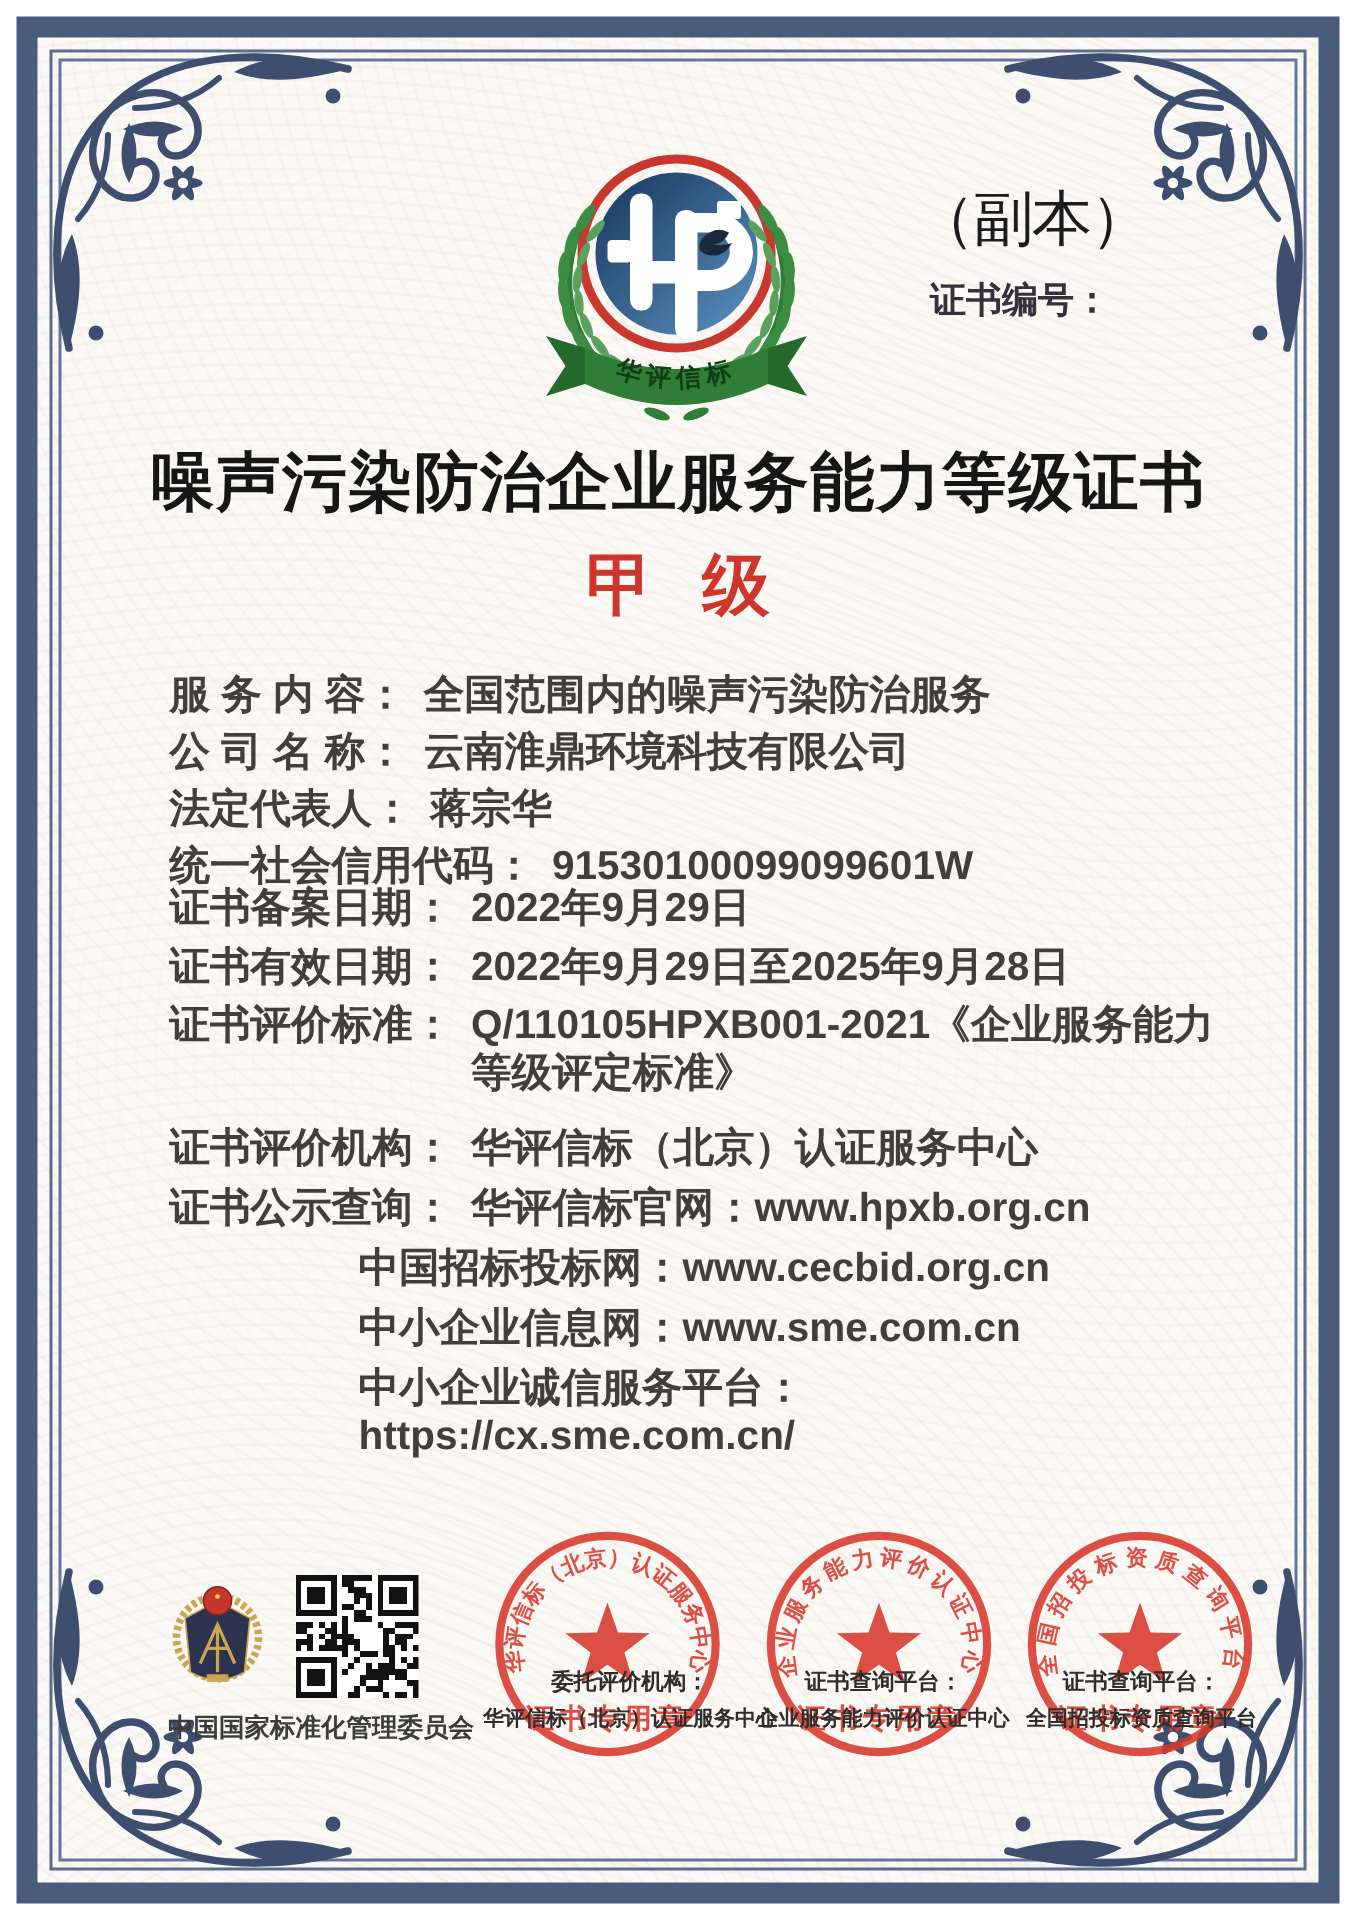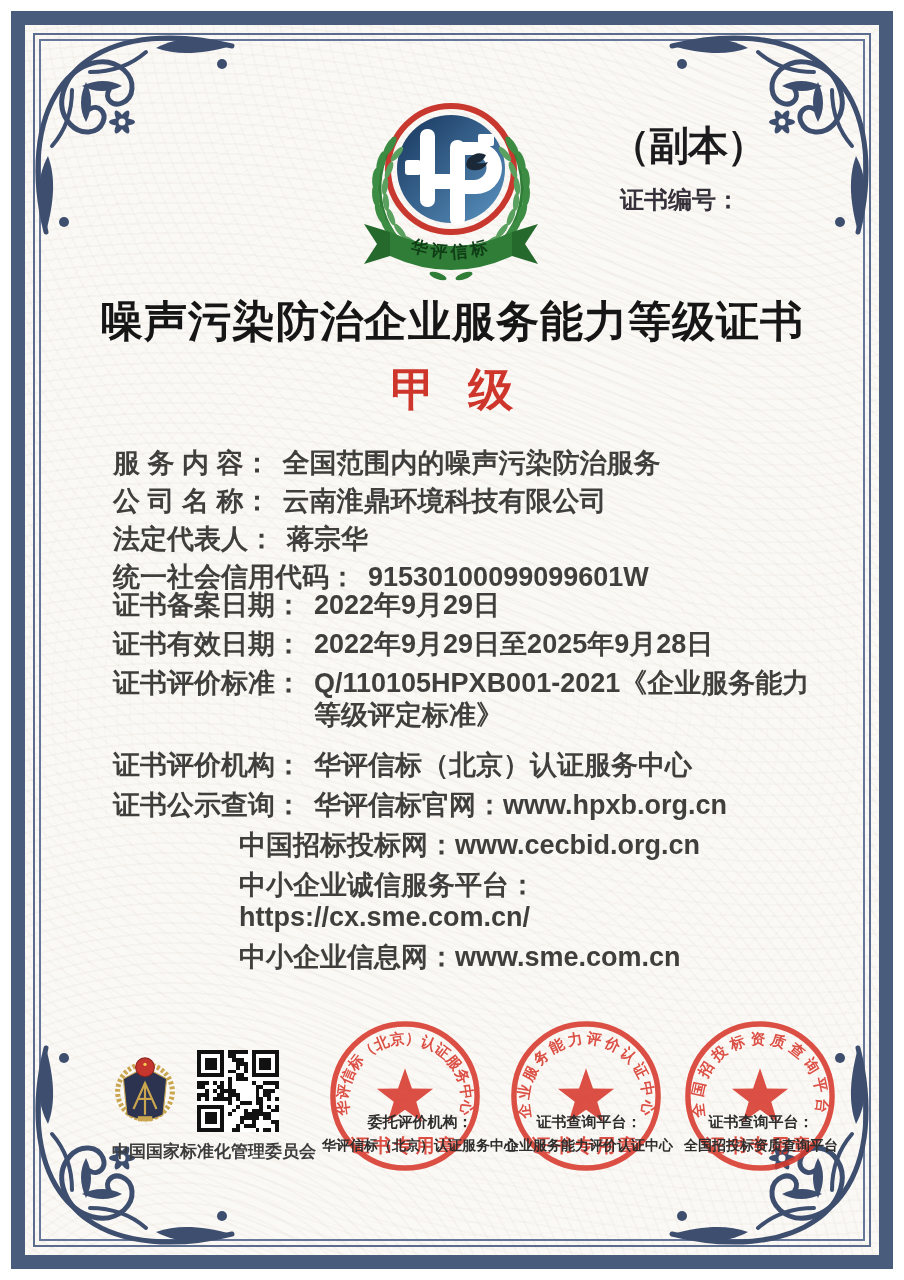--- a/index.html
+++ b/index.html
@@ -23,21 +23,21 @@
   .corner{position:absolute;width:212px;height:212px;z-index:2;pointer-events:none;}
   .corner.tl{top:26px;left:26px;}
   .corner.tr{top:26px;right:26px;transform:scaleX(-1);}
   .corner.bl{bottom:26px;left:26px;transform:scaleY(-1);}
   .corner.br{bottom:26px;right:26px;transform:scale(-1,-1);}
 
   .content{position:absolute;inset:0;z-index:3;}
 
   
   .logo{position:absolute;left:350px;top:84px;width:202px;height:204px;}
-  .copy-label{position:absolute;left:610px;top:118px;font-size:40px;font-weight:700;color:#1c1c1e;letter-spacing:-1px;}
+  .copy-label{position:absolute;left:610px;top:118px;font-size:40px;font-weight:400;color:#1c1c1e;letter-spacing:-1px;}
   .certno-label{position:absolute;left:620px;top:184px;font-size:24px;font-weight:800;color:#35303a;}
   .certno-value{position:absolute;left:620px;top:216px;font-size:26px;font-weight:800;color:#c5352c;}
 
   .title{position:absolute;left:0;top:293px;width:100%;text-align:center;
     font-size:43px;font-weight:800;color:#161616;letter-spacing:1px;}
   .grade{position:absolute;left:0;top:360px;width:100%;text-align:center;
     font-size:45px;font-weight:800;color:#ce352b;letter-spacing:10px;padding-left:10px;box-sizing:border-box;}
 
   
   .section{position:absolute;left:113px;width:708px;display:flex;flex-direction:column;}
@@ -280,24 +280,24 @@
         <span class="val">华评信标（北京）认证服务中心</span>
       </div>
       <div class="row">
         <span class="lbl">证书公示查询：</span>
         <span class="val">华评信标官网：www.hpxb.org.cn</span>
       </div>
       <div class="row indent">
         <span class="val">中国招标投标网：www.cecbid.org.cn</span>
       </div>
       <div class="row indent">
+        <span class="val">中小企业信息网：www.sme.com.cn</span>
+      </div>
+      <div class="row indent">
         <span class="val">中小企业诚信服务平台：https://cx.sme.com.cn/</span>
-      </div>
-      <div class="row indent">
-        <span class="val">中小企业信息网：www.sme.com.cn</span>
       </div>
     </div>
 
     <svg class="emblem" viewBox="0 0 100 118">
       <circle cx="50" cy="60" r="38" fill="none" stroke="#c9a64f" stroke-width="7" stroke-dasharray="4 3"></circle>
       <path d="M50,26 L80,42 L75,92 Q50,106 25,92 L20,42 Z" fill="#2c3350" stroke="#c9a64f" stroke-width="1.5"></path>
       <circle cx="50" cy="26" r="13" fill="#c5372e" stroke="#8f241d" stroke-width="1.5"></circle>
       <circle cx="50" cy="22" r="2.2" fill="#f4cf4e"></circle>
       <g stroke="#c9a64f" stroke-width="3" fill="none">
         <path d="M34,84 L50,48 L66,84"></path>

